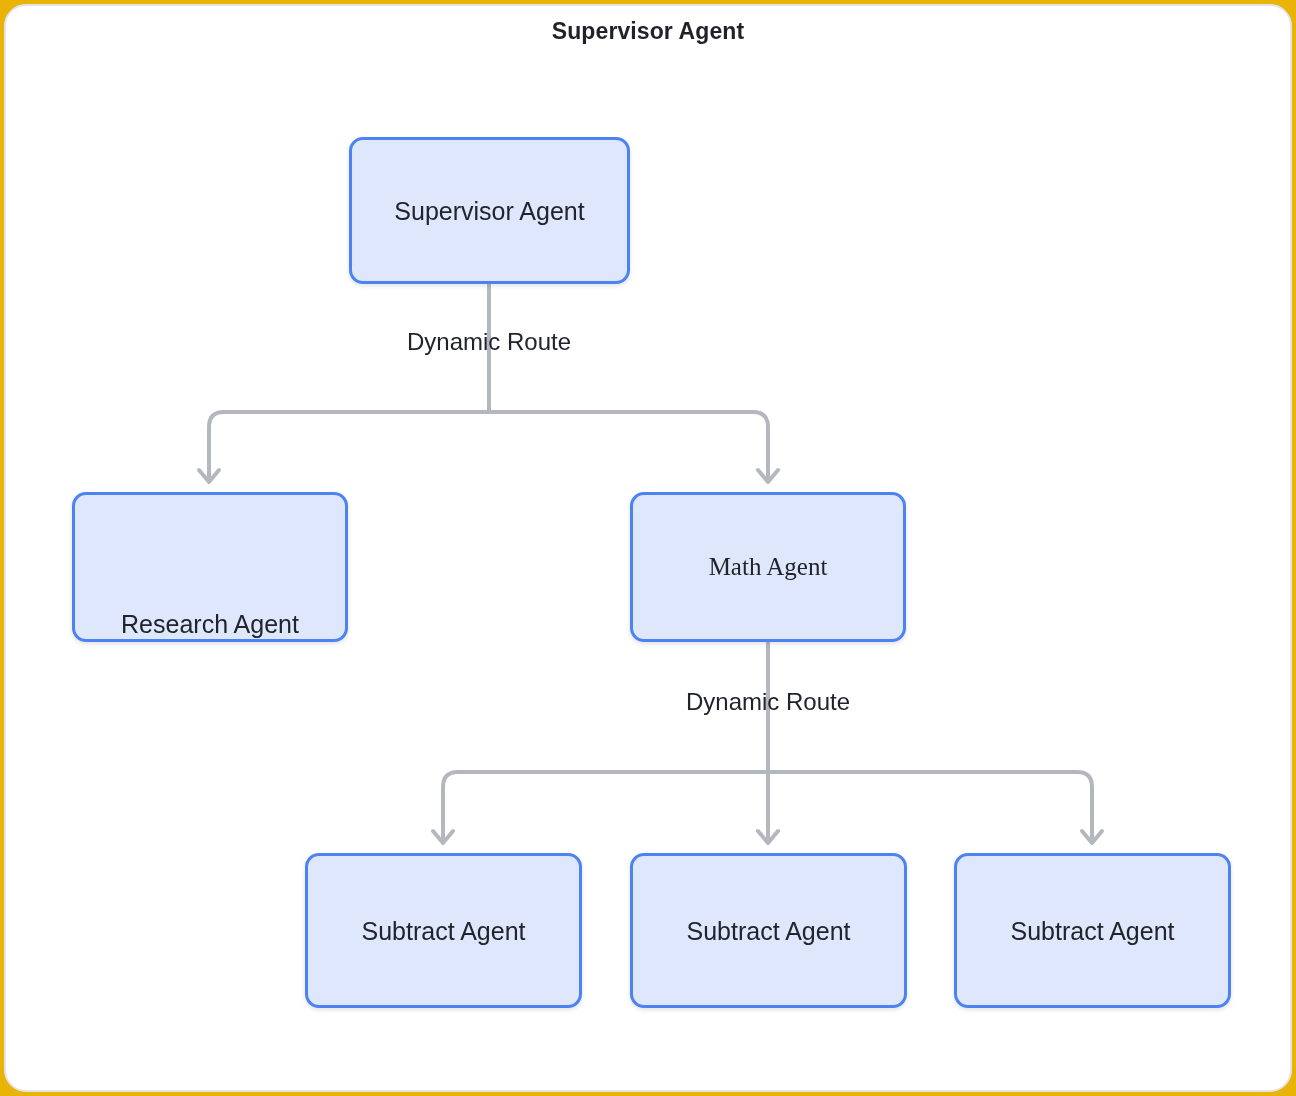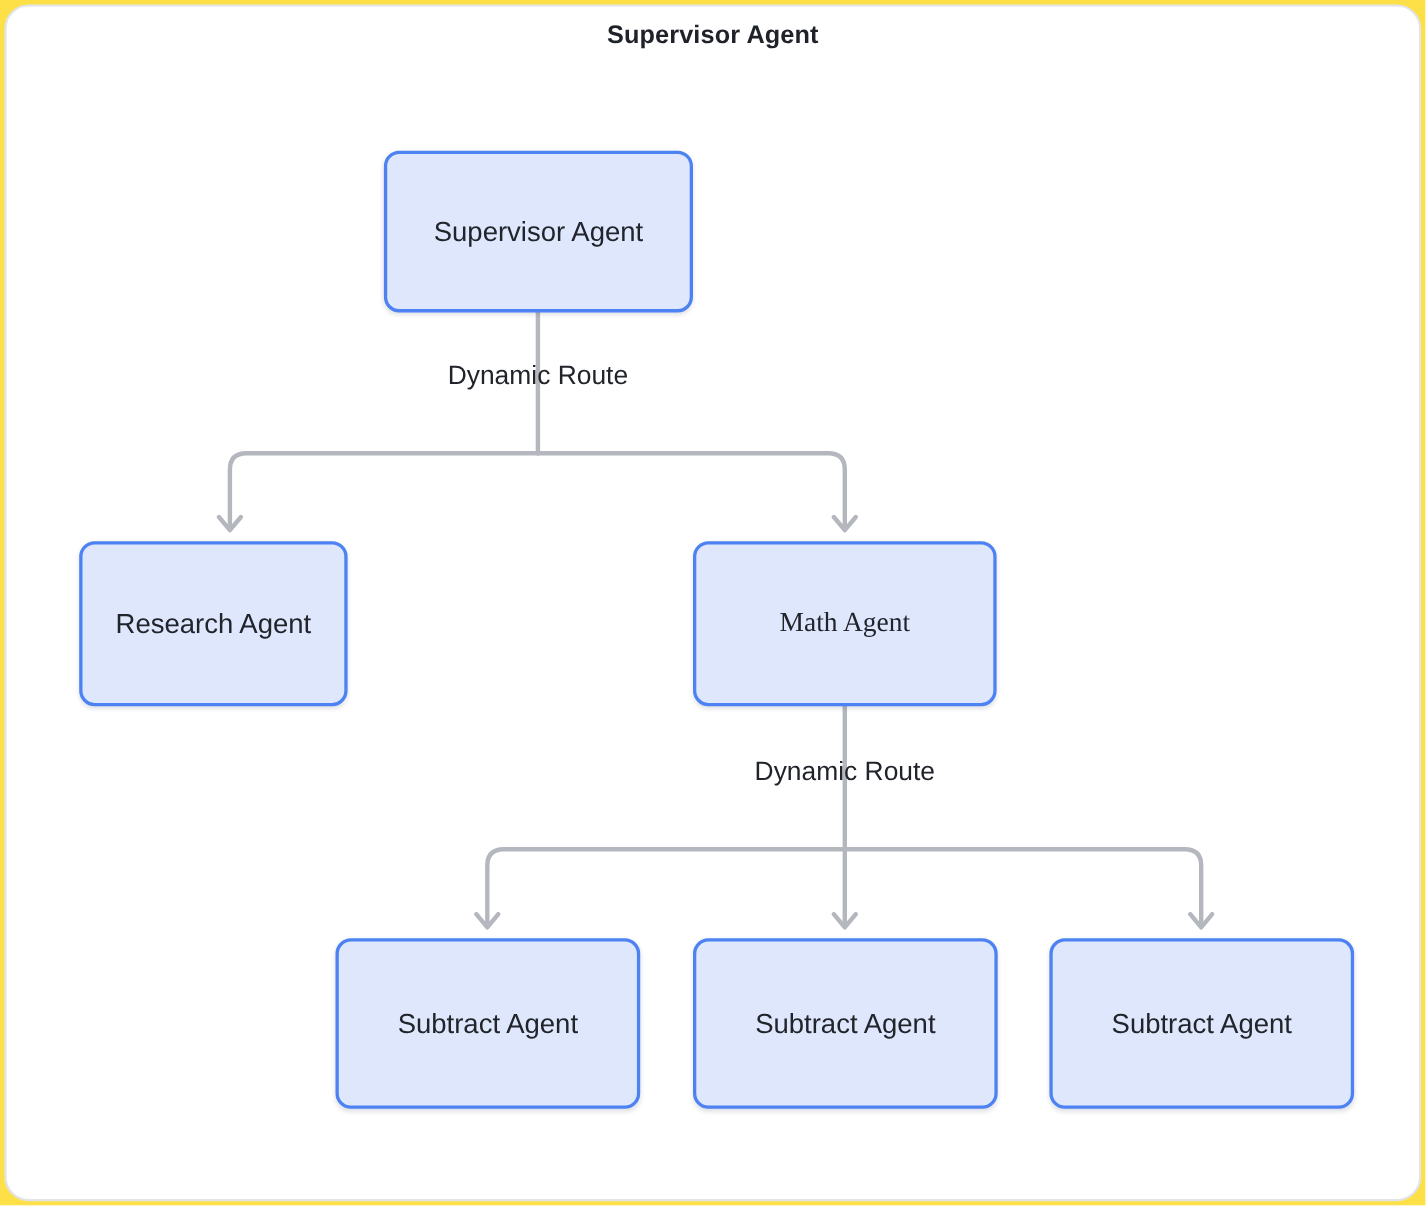--- a/index.html
+++ b/index.html
@@ -6,21 +6,21 @@
     margin: 0;
     padding: 0;
     background: #ffffff;
     font-family: "Liberation Sans", sans-serif;
   }
   #root {
     position: relative;
     width: 1296px;
     height: 1096px;
     overflow: hidden;
-    background: #fde047;
+    background: #eab308;
   }
   .panel {
     position: absolute;
     left: 4px;
     top: 4px;
     width: 1288px;
     height: 1088px;
     box-sizing: border-box;
     background: #ffffff;
     border: 2px solid #e3e4e8;
@@ -104,21 +104,21 @@
     <use href="#arrowhead-glyph" x="0" y="0" transform="translate(768,843)"></use>
 
     <path d="M 768 772 L 1077 772 Q 1092 772 1092 787 L 1092 838" fill="none" stroke="#b4b8be" stroke-width="4" stroke-linecap="round" stroke-linejoin="round"></path>
     <use href="#arrowhead-glyph" x="0" y="0" transform="translate(1092,843)"></use>
   </svg>
 
   <div class="node" style="left:349px; top:137px; width:281px; height:147px;">
     <span class="node-label">Supervisor Agent</span>
   </div>
 
-  <div class="node" style="left:72px; top:492px; width:244px; height:150px;">
+  <div class="node" style="left:72px; top:492px; width:276px; height:150px;align-items:flex-end;">
     <span class="node-label">Research Agent</span>
   </div>
 
   <div class="node" style="left:630px; top:492px; width:276px; height:150px;font-family:Liberation Serif, serif;">
     <span class="node-label">Math Agent</span>
   </div>
 
   <div class="node" style="left:305px; top:853px; width:277px; height:155px;">
     <span class="node-label">Subtract Agent</span>
   </div>

